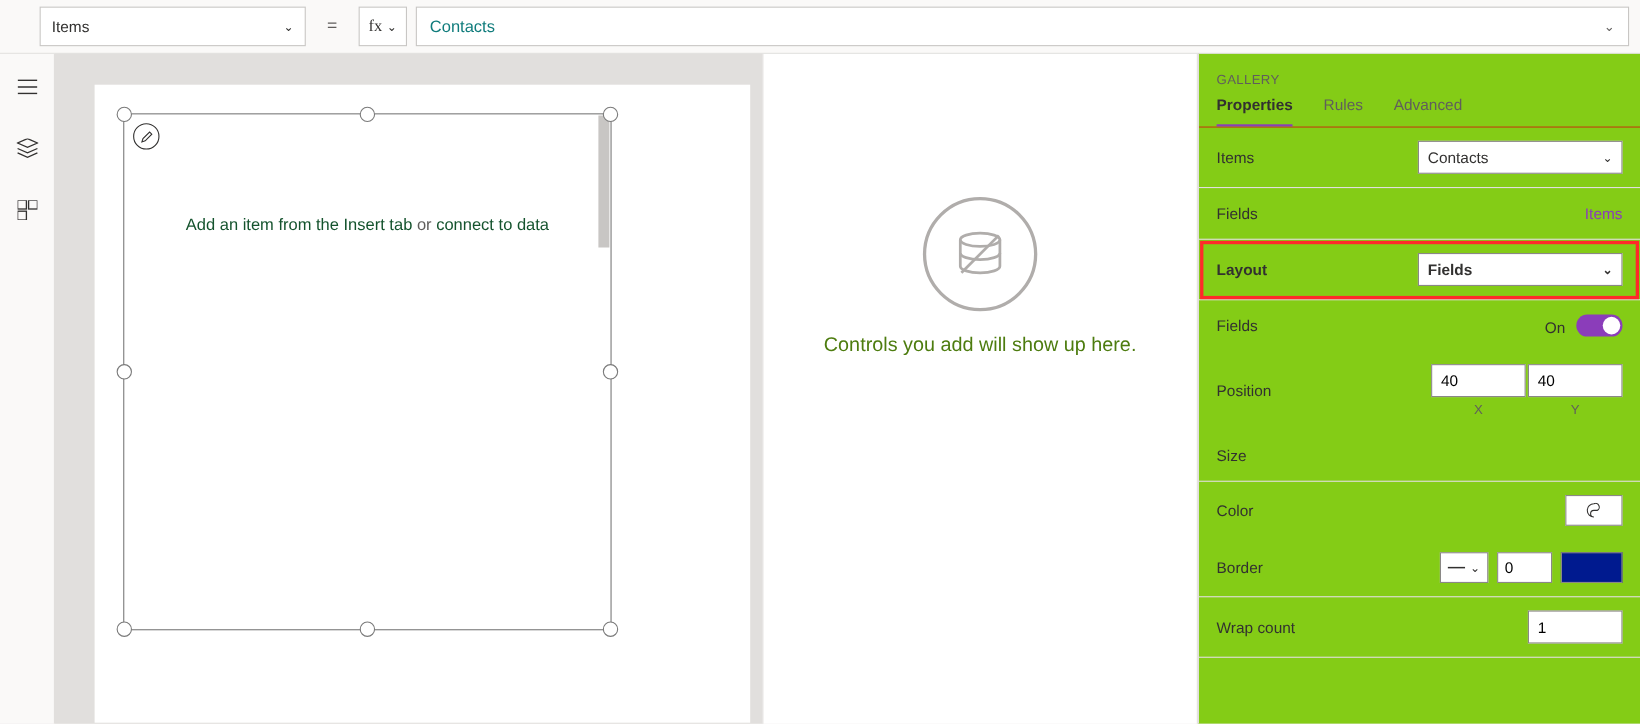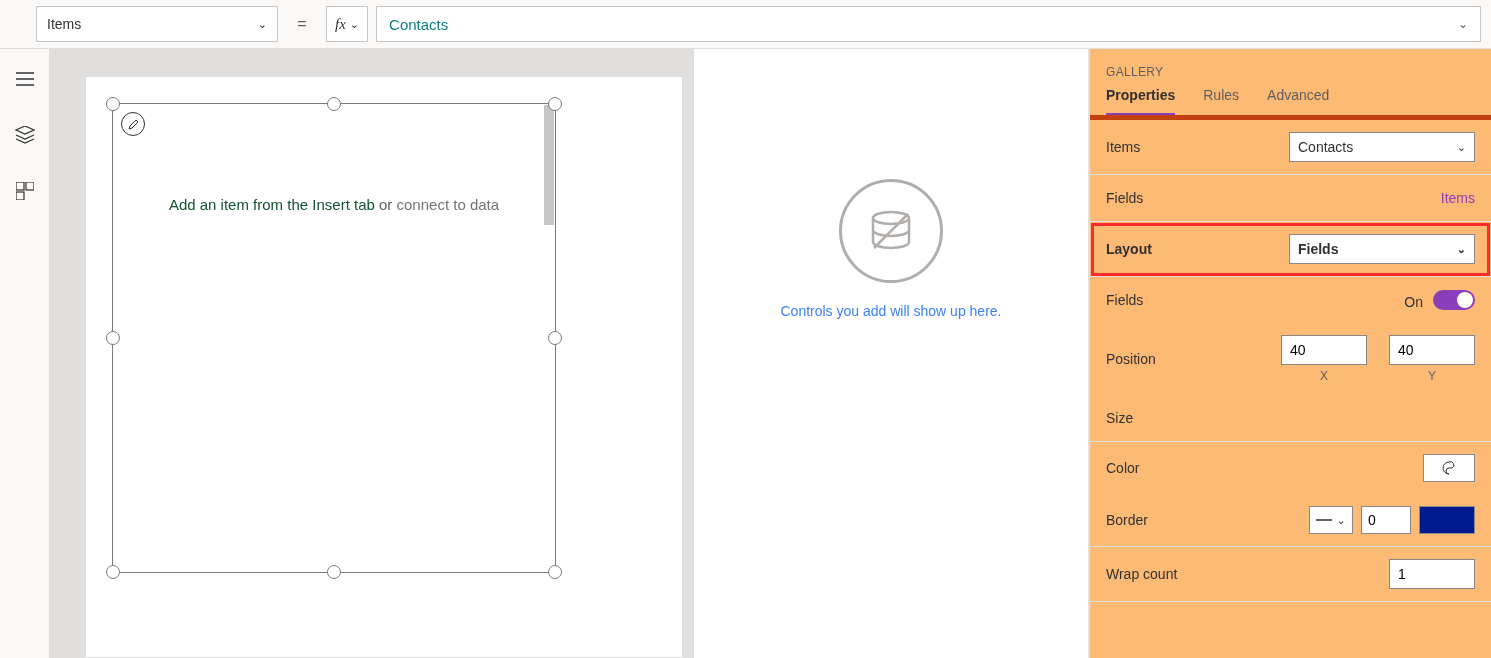--- a/index.html
+++ b/index.html
@@ -3,21 +3,21 @@
 <meta charset="utf-8">
 <style>
 * { box-sizing: border-box; margin: 0; padding: 0; font-family: "Segoe UI", Arial, sans-serif; }
 body { width: 1491px; height: 658px; background: #f3f2f1; overflow: hidden; font-size: 13px; color: #323130; }
 
 
 .fbar { display: flex; align-items: center; height: 49px; border-bottom: 1px solid #e1dfdd; background: #faf9f8; padding: 0 10px 0 36px; gap: 8px;}
 .fbar .prop-dd { width: 242px; height: 36px; background: #fff; border: 1px solid #c8c6c4; display: flex; align-items: center; padding: 0 10px; justify-content: space-between; font-size: 14px;}
 .fbar .eq { width: 32px; text-align: center; font-size: 16px; color: #605e5c;}
 .fbar .fx { height: 36px; background: #fff; border: 1px solid #c8c6c4; display: flex; align-items: center; padding: 0 8px; gap: 4px;}
-.fbar .fx .fx-label { font-style: italic; font-family: "Times New Roman", serif; font-size: 15px;}
+.fbar .fx .fx-label { font-family: "Times New Roman", serif; font-size: 15px;}
 .fbar .formula { flex: 1; height: 36px; background: #fff; border: 1px solid #c8c6c4; display: flex; align-items: center; padding: 0 12px; font-family: Consolas, monospace; font-size: 15px; color: #107c7c; justify-content: space-between;}
 .fbar .formula .chev { color: #605e5c; font-family: "Segoe UI"; font-size:12px;}
 
 
 .main { display: flex; height: calc(100% - 49px); }
 
 
 .rail { width: 50px; background: #faf9f8; border-right: 1px solid #e1dfdd; display: flex; flex-direction: column; align-items: center; padding-top: 20px; gap: 36px;}
 .rail .ic { width: 20px; height: 20px; color: #323130; display:flex; align-items:center; justify-content:center;}
 
@@ -34,41 +34,41 @@
 .gallery-sel .hint { position: absolute; top: 92px; width: 100%; text-align: center; font-size: 15px; color: #0078d4;}
 .gallery-sel .hint .grey { color: #605e5c;}
 .gallery-sel .scroll { position:absolute; right:1px; top:1px; width:10px; height:120px; background:#c8c6c4;}
 
 
 .data-panel { position:absolute; left:693px; top:49px; width:396px; height:609px; background:#fff; border-left:1px solid #e1dfdd; border-right:1px solid #e1dfdd;}
 .data-panel .hdr { display:flex; justify-content:space-between; align-items:center; padding:18px 22px; font-size:17px;}
 .data-panel .close { font-size:17px; color:#605e5c; cursor:pointer;}
 .data-panel .empty { display:flex; flex-direction:column; align-items:center; margin-top:130px; gap:20px;}
 .data-panel .empty .ic { width:104px; height:104px; border:3px solid #b0adab; border-radius:50%; display:flex; align-items:center; justify-content:center; color:#b0adab;}
-.data-panel .empty .txt { font-size:14px; color:#3b82f6;}
-
-
-.props { width: 402px; background:#fdba74; border-left:1px solid #e1dfdd; display:flex; flex-direction:column;}
+.data-panel .empty .txt { font-size:18px; color:#4d7c0f;}
+
+
+.props { width: 402px; background:#84cc16; border-left:1px solid #e1dfdd; display:flex; flex-direction:column;}
 .props .cap { font-size:12px; color:#605e5c; padding:16px 16px 2px 16px; letter-spacing:0.3px;}
 .props .name-row { display:flex; align-items:center; justify-content:space-between; padding:0 16px 12px 16px;}
 .props .name { font-size:18px; color:#323130;}
 .props .help { width:20px; height:20px; border:1px solid #605e5c; border-radius:50%; display:flex; align-items:center; justify-content:center; font-size:12px; color:#605e5c;}
-.props .tabs { display:flex; gap:28px; padding:0 16px; border-bottom:5px solid #c2410c;}
+.props .tabs { display:flex; gap:28px; padding:0 16px; border-bottom:1px solid #c2410c;}
 .props .tabs .tab { padding:6px 0 10px 0; font-size:14px; color:#605e5c; border-bottom:2px solid transparent; cursor:pointer;}
 .props .tabs .tab.active { color:#323130; font-weight:600; border-bottom:2.5px solid #8b3dba;}
 .props .section { border-bottom:1px solid #e1dfdd; padding:0 0;}
 .props .row { display:flex; align-items:center; justify-content:space-between; padding:12px 16px; min-height:46px;}
 .props .lbl { font-size:14px; color:#323130;}
 .props .dd { height:30px; border:1px solid #8a8886; background:#fff; padding:0 8px; display:flex; align-items:center; justify-content:space-between; font-size:14px; min-width:186px;}
 .props .link { color:#8b3dba; font-size:14px; cursor:pointer;}
 .props .hl { outline:3px solid #ff2a2a; outline-offset:-4px;font-weight:bold;}
 .props .toggle-wrap { display:flex; align-items:flex-end; gap:10px;}
 .props .toggle { width:42px; height:20px; background:#8b3dba; border-radius:10px; position:relative;}
 .props .toggle .knob { position:absolute; right:2px; top:2px; width:16px; height:16px; background:#fff; border-radius:50%;}
-.props .numrow { display:flex; gap:22px;}
+.props .numrow { display:flex; gap:2px;}
 .props .numbox { display:flex; flex-direction:column; align-items:center; gap:4px;}
 .props .numbox input { width:86px; height:30px; border:1px solid #8a8886; padding:0 8px; font-size:14px;}
 .props .numbox .sub { font-size:12px; color:#605e5c;}
 .props .cswatch { width:52px; height:28px; border:1px solid #8a8886; background:#fff; display:flex; align-items:center; justify-content:center;}
 .props .border-row { display:flex; gap:8px; align-items:center;}
 .props .border-dd { width:44px; height:28px; border:1px solid #8a8886; background:#fff; display:flex; align-items:center; justify-content:center; gap:4px;}
 .props .border-num { width:50px; height:28px; border:1px solid #8a8886; padding:0 6px; font-size:14px;}
 .props .border-color { width:56px; height:28px; background:#001a8f; border:1px solid #8a8886;}
 .chev { font-size:11px;}
 svg { display:block;}
@@ -117,21 +117,21 @@
   <div class="canvas-wrap">
     <div class="phone">
       <div class="gallery-sel">
         <div class="edit-badge">
           <svg width="11" height="11" viewBox="0 0 11 11">
               <path d="M1 10l1-3 6-6 2 2-6 6-3 1z" stroke="#323130" fill="none" stroke-width="1"></path>
             </svg>
         </div>
         <div class="scroll"></div>
         <div class="hint">
-          <span style="color:#14532d;">Add an item from the Insert tab</span><span class="grey"> or </span><span style="color:#737373;">connect to data</span>
+          <span style="color:#14532d;">Add an item from the Insert tab</span><span class="grey"> or </span><span style="color:#14532d;">connect to data</span>
         </div>
         <div class="handle tl"></div>
         <div class="handle tc"></div>
         <div class="handle tr"></div>
         <div class="handle ml"></div>
         <div class="handle mr"></div>
         <div class="handle bl"></div>
         <div class="handle bc"></div>
         <div class="handle br"></div>
       </div>

